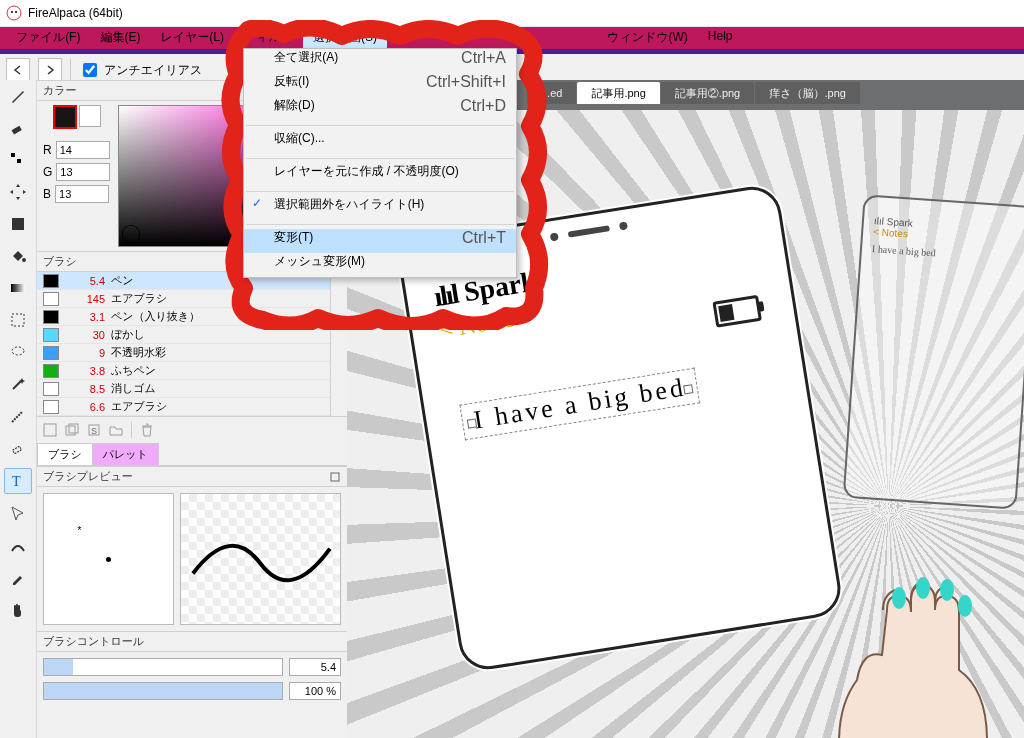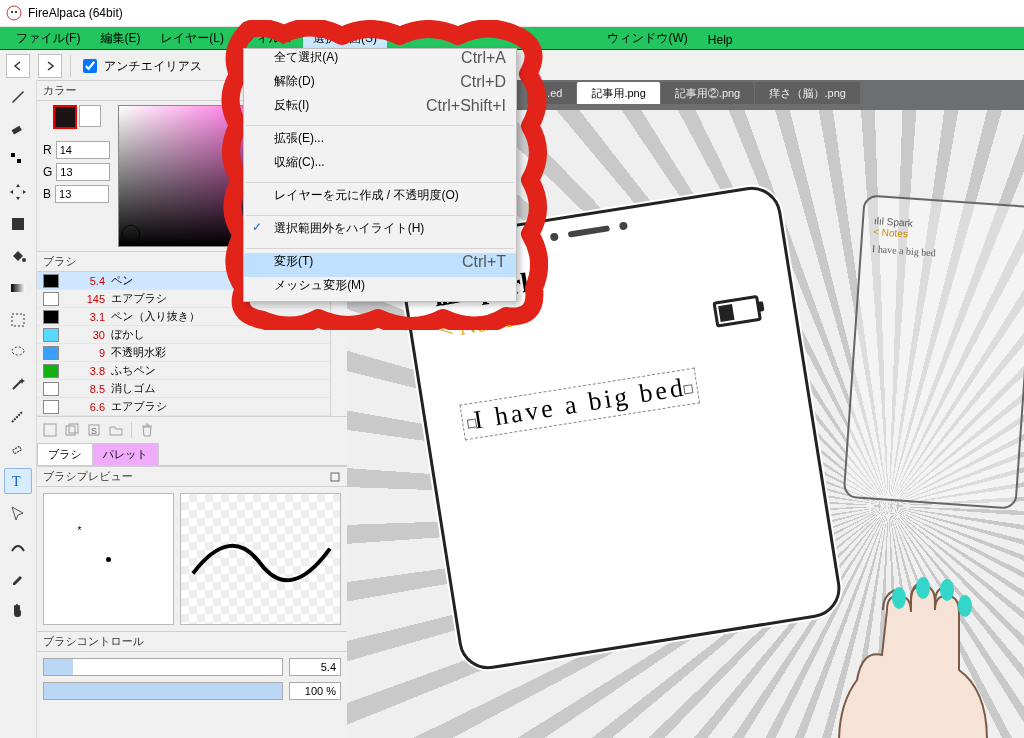--- a/index.html
+++ b/index.html
@@ -3,21 +3,21 @@
 <meta charset="utf-8">
 <style>
   html,body{margin:0;padding:0;font-family:"Meiryo","MS UI Gothic",sans-serif;font-size:12px;color:#000;background:#f0f0f0;overflow:hidden}
   body{width:1024px;height:738px;position:relative}
 
   
   .titlebar{height:26px;background:#fff;display:flex;align-items:center;padding:0 6px;gap:6px;border-bottom:1px solid #e5e5e5}
   .app-icon{width:16px;height:16px}
 
   
-  .menubar{height:22px;background:#22c55e;display:flex;align-items:flex-end;padding:0 6px;border-bottom:1px solid #4c1d95}
+  .menubar{height:22px;background:#be185d;display:flex;align-items:flex-start;padding:0 6px;border-bottom:5px solid #4c1d95}
   .menubar .menu-item{padding:2px 10px;cursor:default}
   .menubar .menu-item.open{background:#cce8ff}
 
   
   .optbar{height:32px;background:#f0f0f0;display:flex;align-items:center;gap:8px;padding:0 6px;border-bottom:1px solid #d0d0d0}
   .arrowbtn{width:22px;height:22px;border:1px solid #c0c0c0;background:#fff;display:flex;align-items:center;justify-content:center}
   .arrowbtn svg{width:10px;height:10px}
   .optbar .chk{display:flex;align-items:center;gap:4px}
   .optbar input[type=checkbox]{width:14px;height:14px}
 
@@ -162,31 +162,28 @@
 <svg class="red-scribble" viewBox="0 0 330 310">
   <path d="M30 10 Q10 30 20 55 Q5 80 20 105 Q5 135 22 160 Q6 190 24 215 Q8 245 26 268 Q14 295 45 300 Q75 312 100 298 Q130 312 160 298 Q195 314 225 298 Q260 314 288 296 Q320 300 316 268 Q328 240 312 214 Q328 188 312 160 Q328 132 312 106 Q328 78 310 54 Q326 26 296 14 Q268 2 240 16 Q210 2 182 16 Q152 2 124 16 Q94 0 66 14 Q44 4 30 10 Z" fill="none" stroke="#e2231a" stroke-width="18" stroke-linejoin="round"></path>
 </svg>
 
 <div class="dropdown" id="dropdown">
     <div class="mi">
       <span>全て選択(A)</span>
       <span class="sc">Ctrl+A</span>
     </div>
     <div class="mi">
+      <span>反転(I)</span>
+      <span class="sc">Ctrl+Shift+I</span>
+    </div>
+    <div class="mi">
       <span>解除(D)</span>
       <span class="sc">Ctrl+D</span>
     </div>
-    <div class="mi">
-      <span>反転(I)</span>
-      <span class="sc">Ctrl+Shift+I</span>
-    </div>
     <div class="mi sep"></div>
-    <div class="mi">
-      <span>拡張(E)...</span>
-    </div>
     <div class="mi">
       <span>収縮(C)...</span>
     </div>
     <div class="mi sep"></div>
     <div class="mi">
       <span>レイヤーを元に作成 / 不透明度(O)</span>
     </div>
     <div class="mi sep"></div>
     <div class="mi">
       <span class="chk">✓</span>

